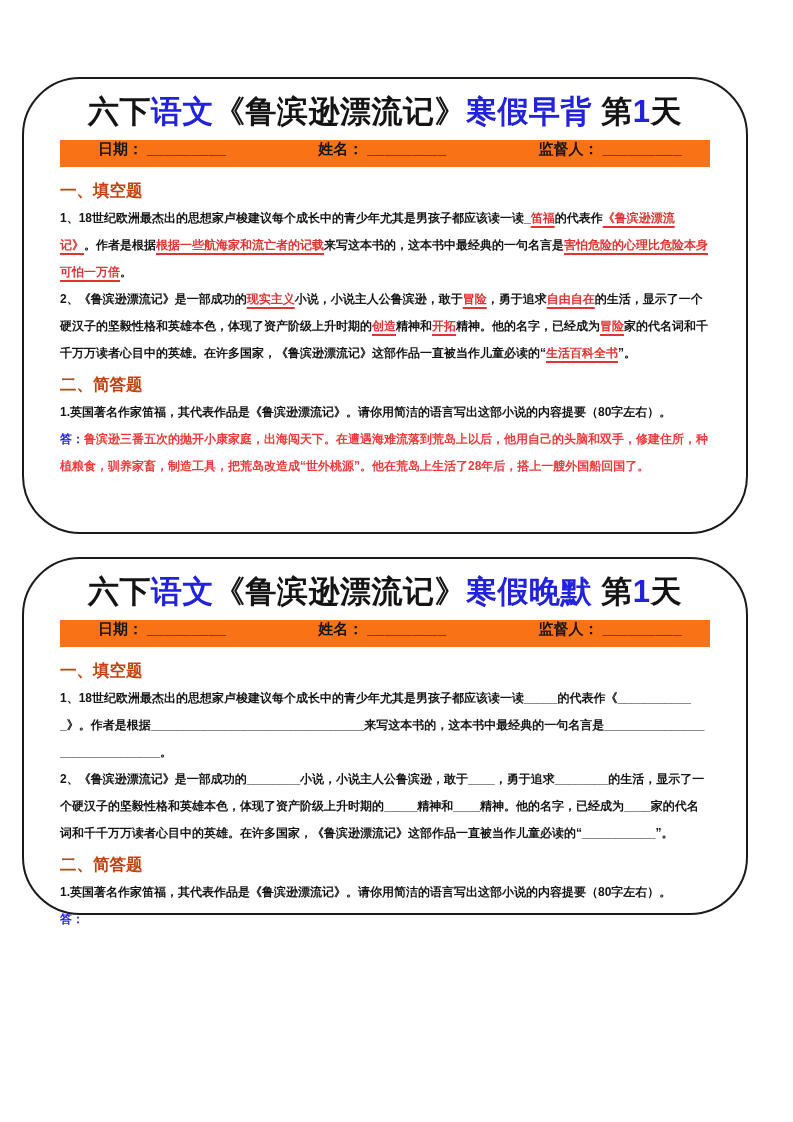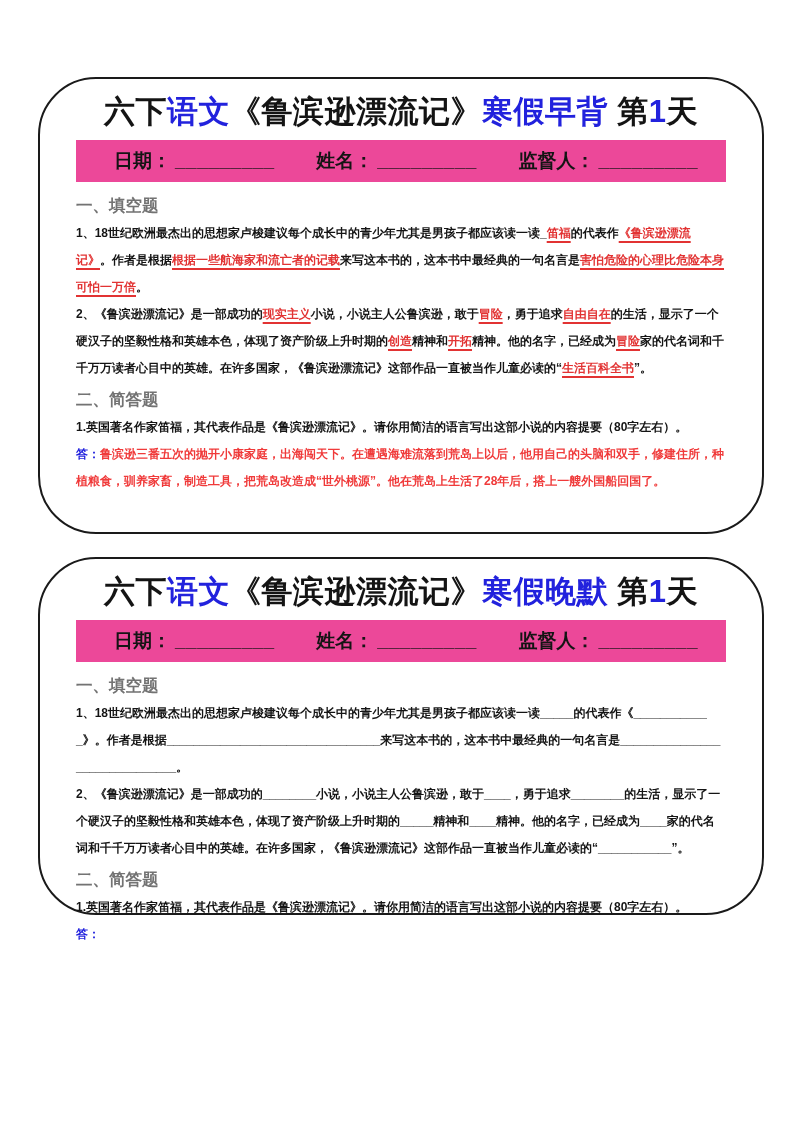--- a/index.html
+++ b/index.html
@@ -10,57 +10,57 @@
   }
   #page {
     position: relative;
     width: 793px;
     height: 1122px;
     background: #ffffff;
     overflow: hidden;
   }
   .panel {
     position: absolute;
-    left: 38px;
+    left: 22px;
     width: 726px;
     box-sizing: border-box;
     border: 2px solid #1a1a1a;
     border-radius: 58px;
     background: #ffffff;
     padding: 8px 36px 0 36px;
   }
   #panel-morning { top: 77px;  height: 457px; }
   #panel-evening { top: 557px; height: 358px; }
 
   .title {
     margin: 4px 0 7px 0;
     font-size: 31px;
     font-weight: bold;
     text-align: center;
     white-space: nowrap;
     color: #141414;
     letter-spacing: 0.5px;
   }
   .info-bar {
-    background: #ec4899;
+    background: #f97316;
     display: flex;
     justify-content: space-between;
     align-items: center;
-    padding: 8px 28px 8px 38px;
-    font-size: 19px;
+    padding: 0 28px 8px 38px;
+    font-size: 15px;
     font-weight: bold;
     color: #141414;
   }
   .info-item { white-space: nowrap; }
   .info-blank { margin-left: 4px; letter-spacing: 0.5px; }
 
   .panel-body { padding-top: 6px; }
 
   .sec-heading {
-    color: #737373;
+    color: #c2410c;
     font-size: 16.5px;
     font-weight: bold;
     margin: 7px 0 3px 0;
   }
   p.rich {
     margin: 0;
     font-size: 12px;
     line-height: 27px;
     font-weight: 600;
     color: #141414;

